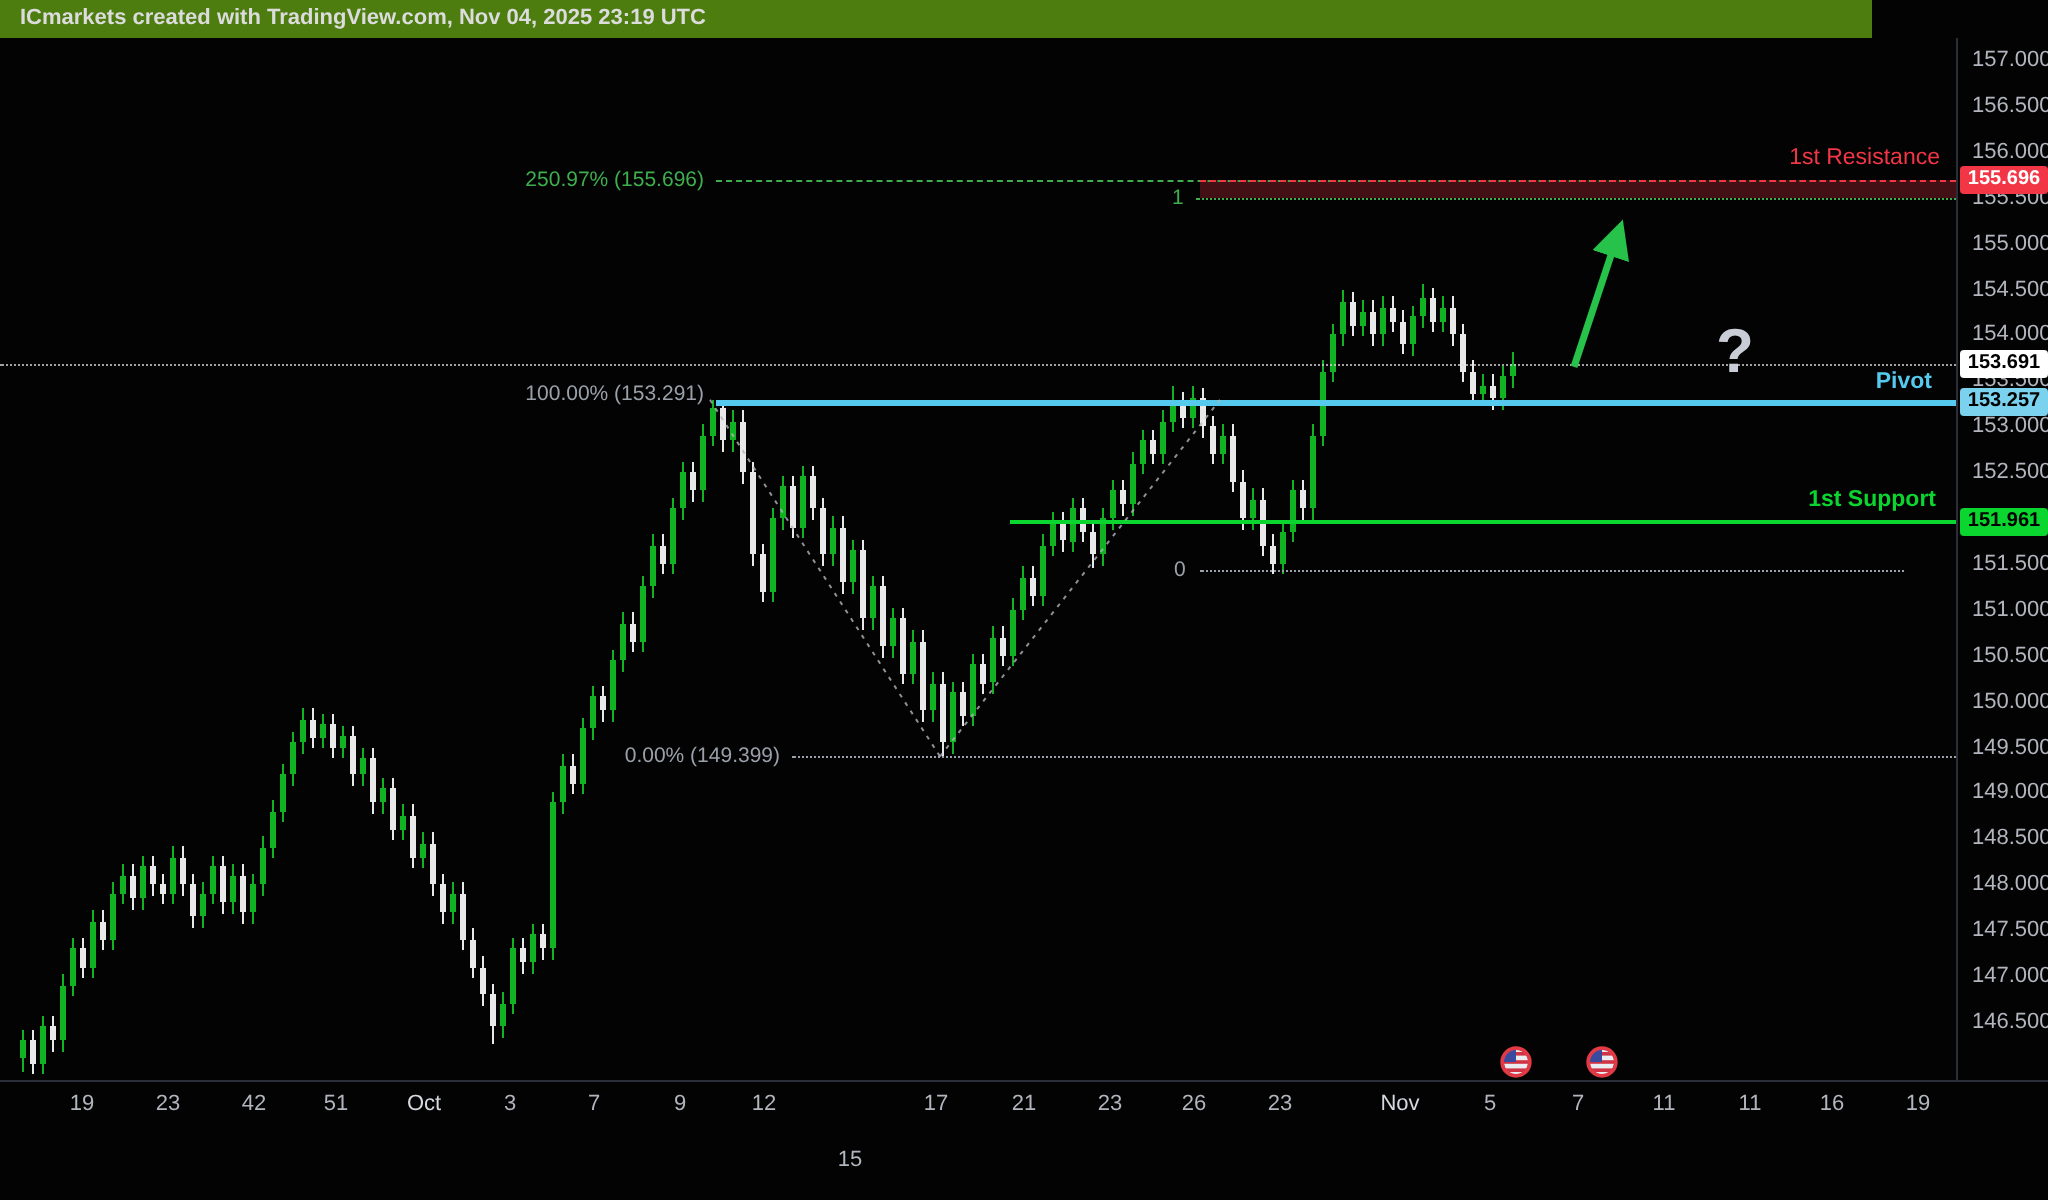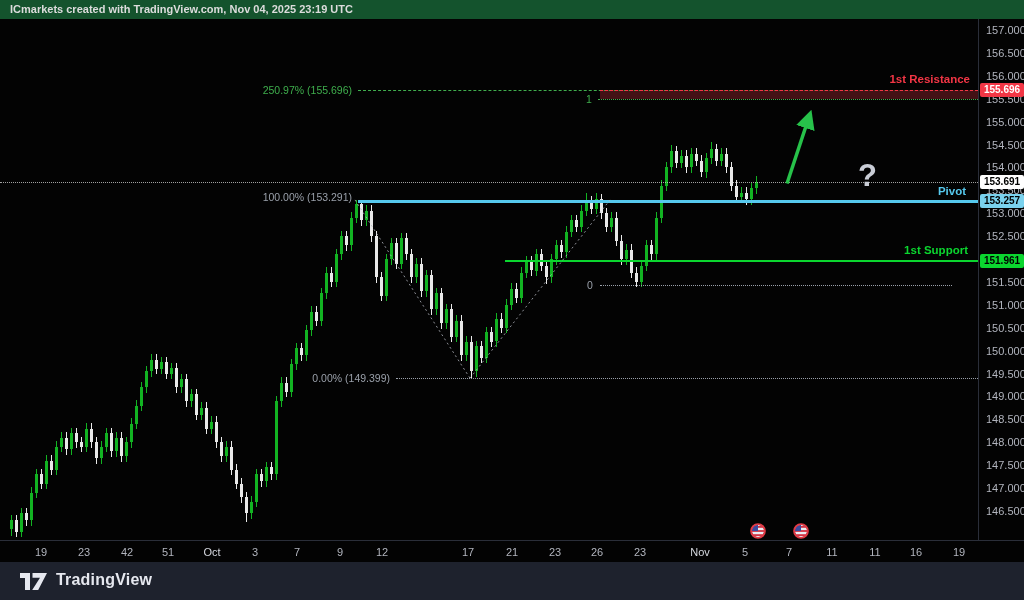--- a/index.html
+++ b/index.html
@@ -1,19 +1,19 @@
 <!DOCTYPE html>
 <html><head>
 <meta charset="utf-8">
 <style>
   html,body{margin:0;padding:0;background:#000;}
   #screen{position:relative;width:1024px;height:600px;background:#030303;overflow:hidden;
           font-family:"Liberation Sans",sans-serif;-webkit-font-smoothing:antialiased;}
   
-  #titlebar{position:absolute;left:0;top:0;width:1024px;height:19px;background:#14532d;
+  #titlebar{position:absolute;left:0;top:0;width:936px;height:19px;background:#4d7c0f;
             border-bottom:1px dotted #333;}
   #titlebar .t{position:absolute;left:10px;top:0;line-height:19px;font-size:11px;font-weight:bold;color:#dcdcdc;}
   
   #plot{position:absolute;left:0;top:19px;width:978px;height:521px;background:#030303;}
   
   #paxis{position:absolute;left:978px;top:19px;width:46px;height:521px;border-left:1px solid #2a2e39;background:#030303;}
   .ytick{position:absolute;left:7px;font-size:11px;color:#b2b5be;white-space:nowrap;}
   .pricebox{position:absolute;left:1px;width:44px;height:14px;border-radius:2px;font-size:10px;font-weight:bold;
             text-align:center;line-height:14px;}
   
@@ -350,21 +350,21 @@
     <div class="lvl-line" id="ln-fib161" style="left: 358px; width: 620px; border-top: 1px dashed rgb(63, 174, 77); top: 70.7362px;"></div>
     <div class="lvl-line" id="ln-res" style="left: 600px; width: 378px; border-top: 1px dashed rgb(242, 54, 69); top: 70.7362px;"></div>
     <div class="lvl-line" id="ln-ext1" style="left: 598px; width: 380px; border-top: 1px dotted rgb(63, 174, 77); top: 79.715px;"></div>
     <div class="lvl-line" id="ln-fib100" style="left: 358px; width: 620px; border-top: 1px dashed rgb(139, 143, 153); top: 180.909px;"></div>
     <div class="lvl-line" id="ln-pivot" style="left: 358px; width: 620px; border-top: 3px solid rgb(86, 201, 238); top: 181.467px;"></div>
     <div class="lvl-line" id="ln-sup" style="left: 505px; width: 473px; border-top: 2px solid rgb(11, 214, 47); top: 240.837px;"></div>
     <div class="lvl-line" id="ln-ext0" style="left: 600px; width: 352px; border-top: 1px dotted rgb(154, 160, 170); top: 266.162px;"></div>
     <div class="lvl-line" id="ln-fib0" style="left: 396px; width: 582px; border-top: 1px dotted rgb(154, 160, 170); top: 359.202px;"></div>
     <div class="lvl-line" id="ln-last" style="left: 0px; width: 978px; border-top: 1px dotted rgba(215, 215, 215, 0.75); top: 162.585px;"></div>
 
-    <div class="lvl-label" id="lb-res" style="right: 8px; color: rgb(242, 54, 69); font-weight: bold; font-size: 11.5px; top: 59.7362px;">1st Resistance</div>
+    <div class="lvl-label" id="lb-res" style="right: 8px; color: rgb(242, 54, 69); font-weight: normal; font-size: 11.5px; top: 59.7362px;">1st Resistance</div>
     <div class="lvl-label" id="lb-fib161" style="left: 252px; width: 100px; text-align: right; color: rgb(63, 174, 77); top: 70.7362px;">250.97% (155.696)</div>
     <div class="lvl-label" id="lb-ext1" style="left: 586px; color: rgb(63, 174, 77); top: 79.715px;">1</div>
     <div class="lvl-label" id="lb-pivot" style="right: 12px; color: rgb(86, 201, 238); font-weight: bold; font-size: 11.5px; top: 172.467px;">Pivot</div>
     <div class="lvl-label" id="lb-fib100" style="left: 252px; width: 100px; text-align: right; color: rgb(154, 160, 170); top: 177.909px;">100.00% (153.291)</div>
     <div class="lvl-label" id="lb-sup" style="right: 10px; color: rgb(11, 214, 47); font-weight: bold; font-size: 11.5px; top: 230.837px;">1st Support</div>
     <div class="lvl-label" id="lb-ext0" style="left: 587px; color: rgb(154, 160, 170); top: 266.162px;">0</div>
     <div class="lvl-label" id="lb-fib0" style="left: 290px; width: 100px; text-align: right; color: rgb(154, 160, 170); top: 359.202px;">0.00% (149.399)</div>
 
     <div class="qmark" style="left:858px;top:139px;">?</div>
 
@@ -465,22 +465,13 @@
         <div class="xtick" style="left: 700px; color: rgb(214, 217, 224);">Nov</div>
         <div class="xtick" style="left: 745px;">5</div>
         <div class="xtick" style="left: 789px;">7</div>
         <div class="xtick" style="left: 832px;">11</div>
         <div class="xtick" style="left: 875px;">11</div>
         <div class="xtick" style="left: 916px;">16</div>
         <div class="xtick" style="left: 959px;">19</div>
       </div>
   </div>
 
-  <div id="footer">
-    <span class="logo">
-      <svg width="28" height="17" viewBox="0 0 28 17">
-        <path d="M0 0 H10 V17 H5 V5 H0 Z" fill="#e6e8ef"></path>
-        <path d="M12.5 0 H27 L18.2 17 H12.2 L20 4.8 H12.5 Z" fill="#e6e8ef"></path>
-      </svg>
-    </span>
-    <span class="brand">TradingView</span>
-  </div>
 </div>
 
 </body></html>

